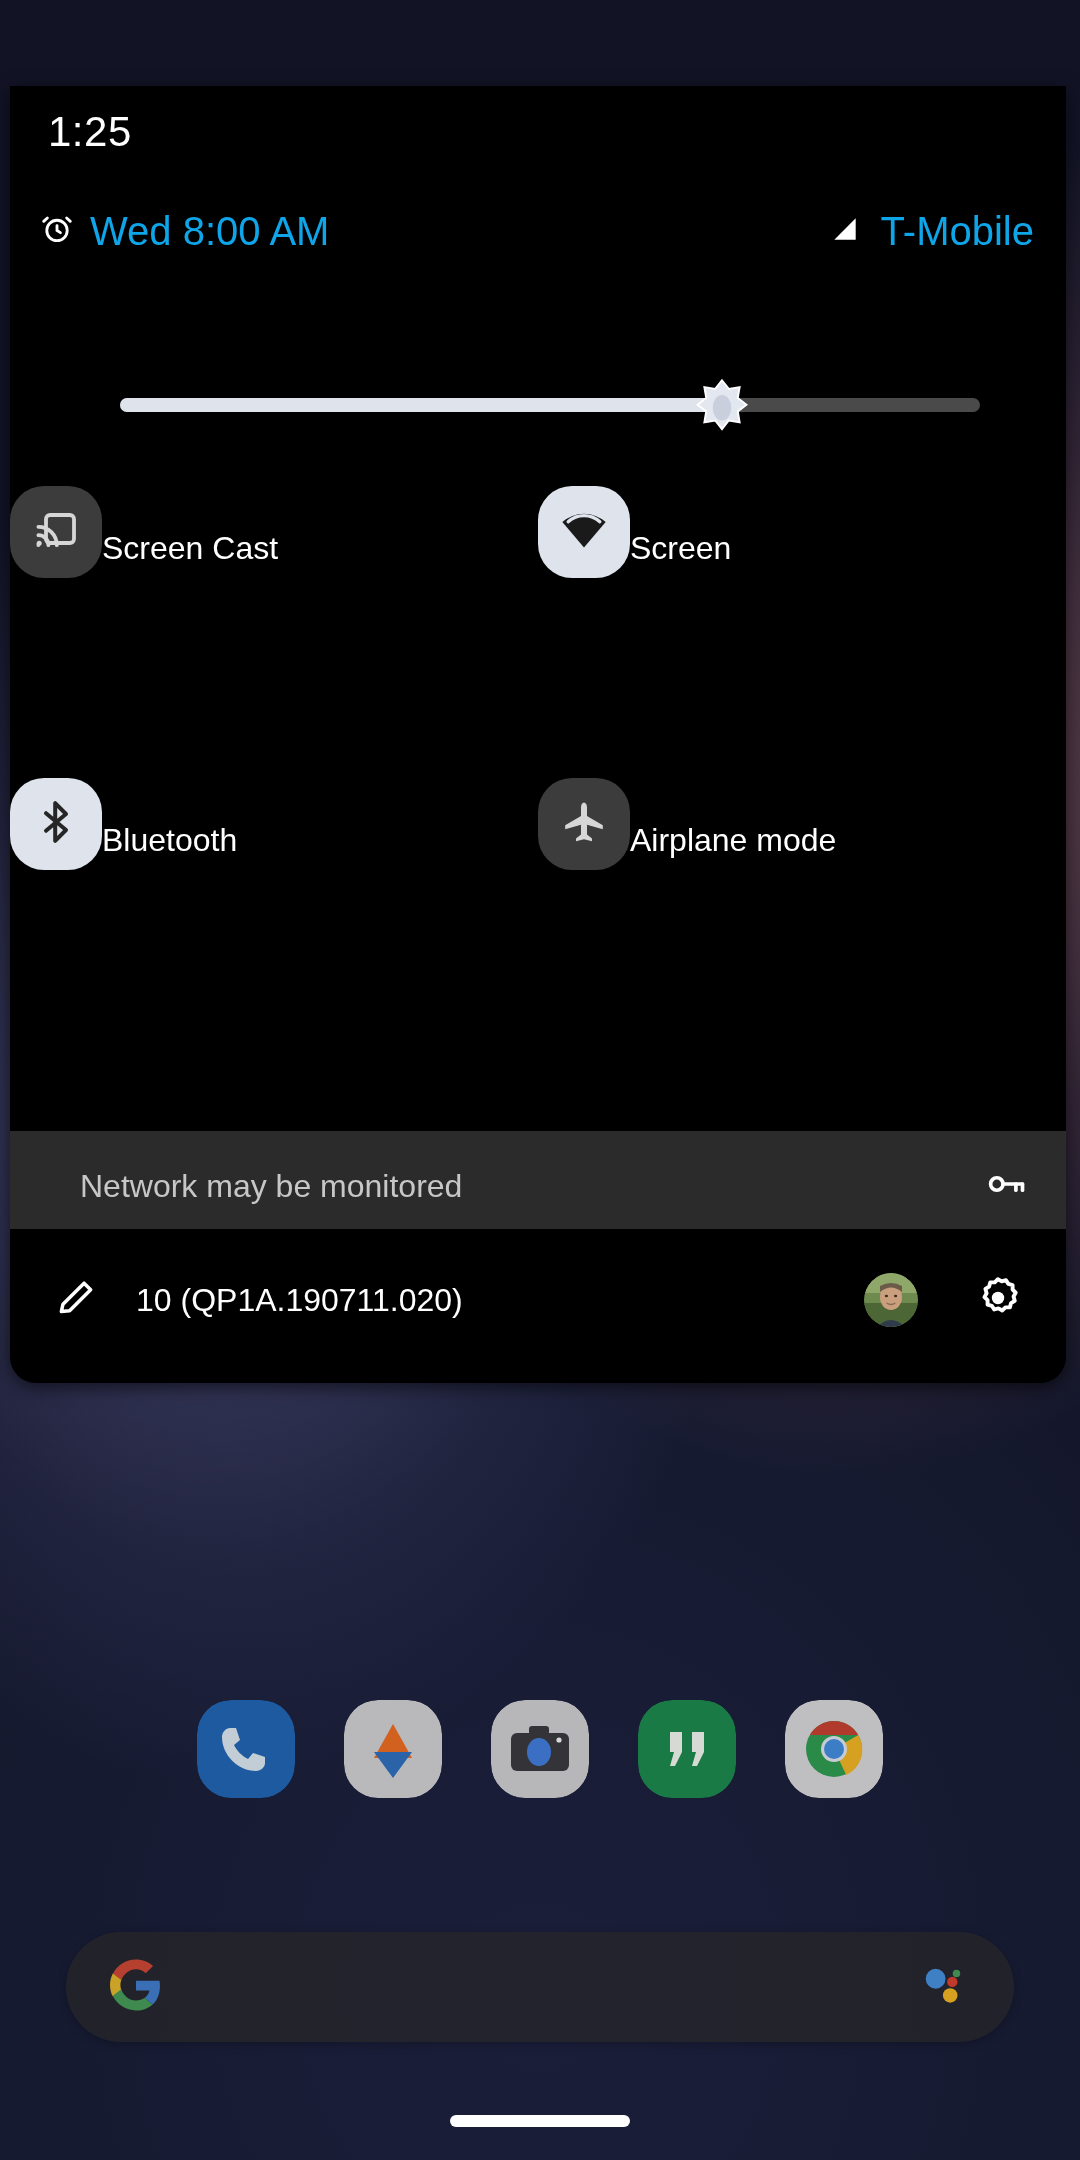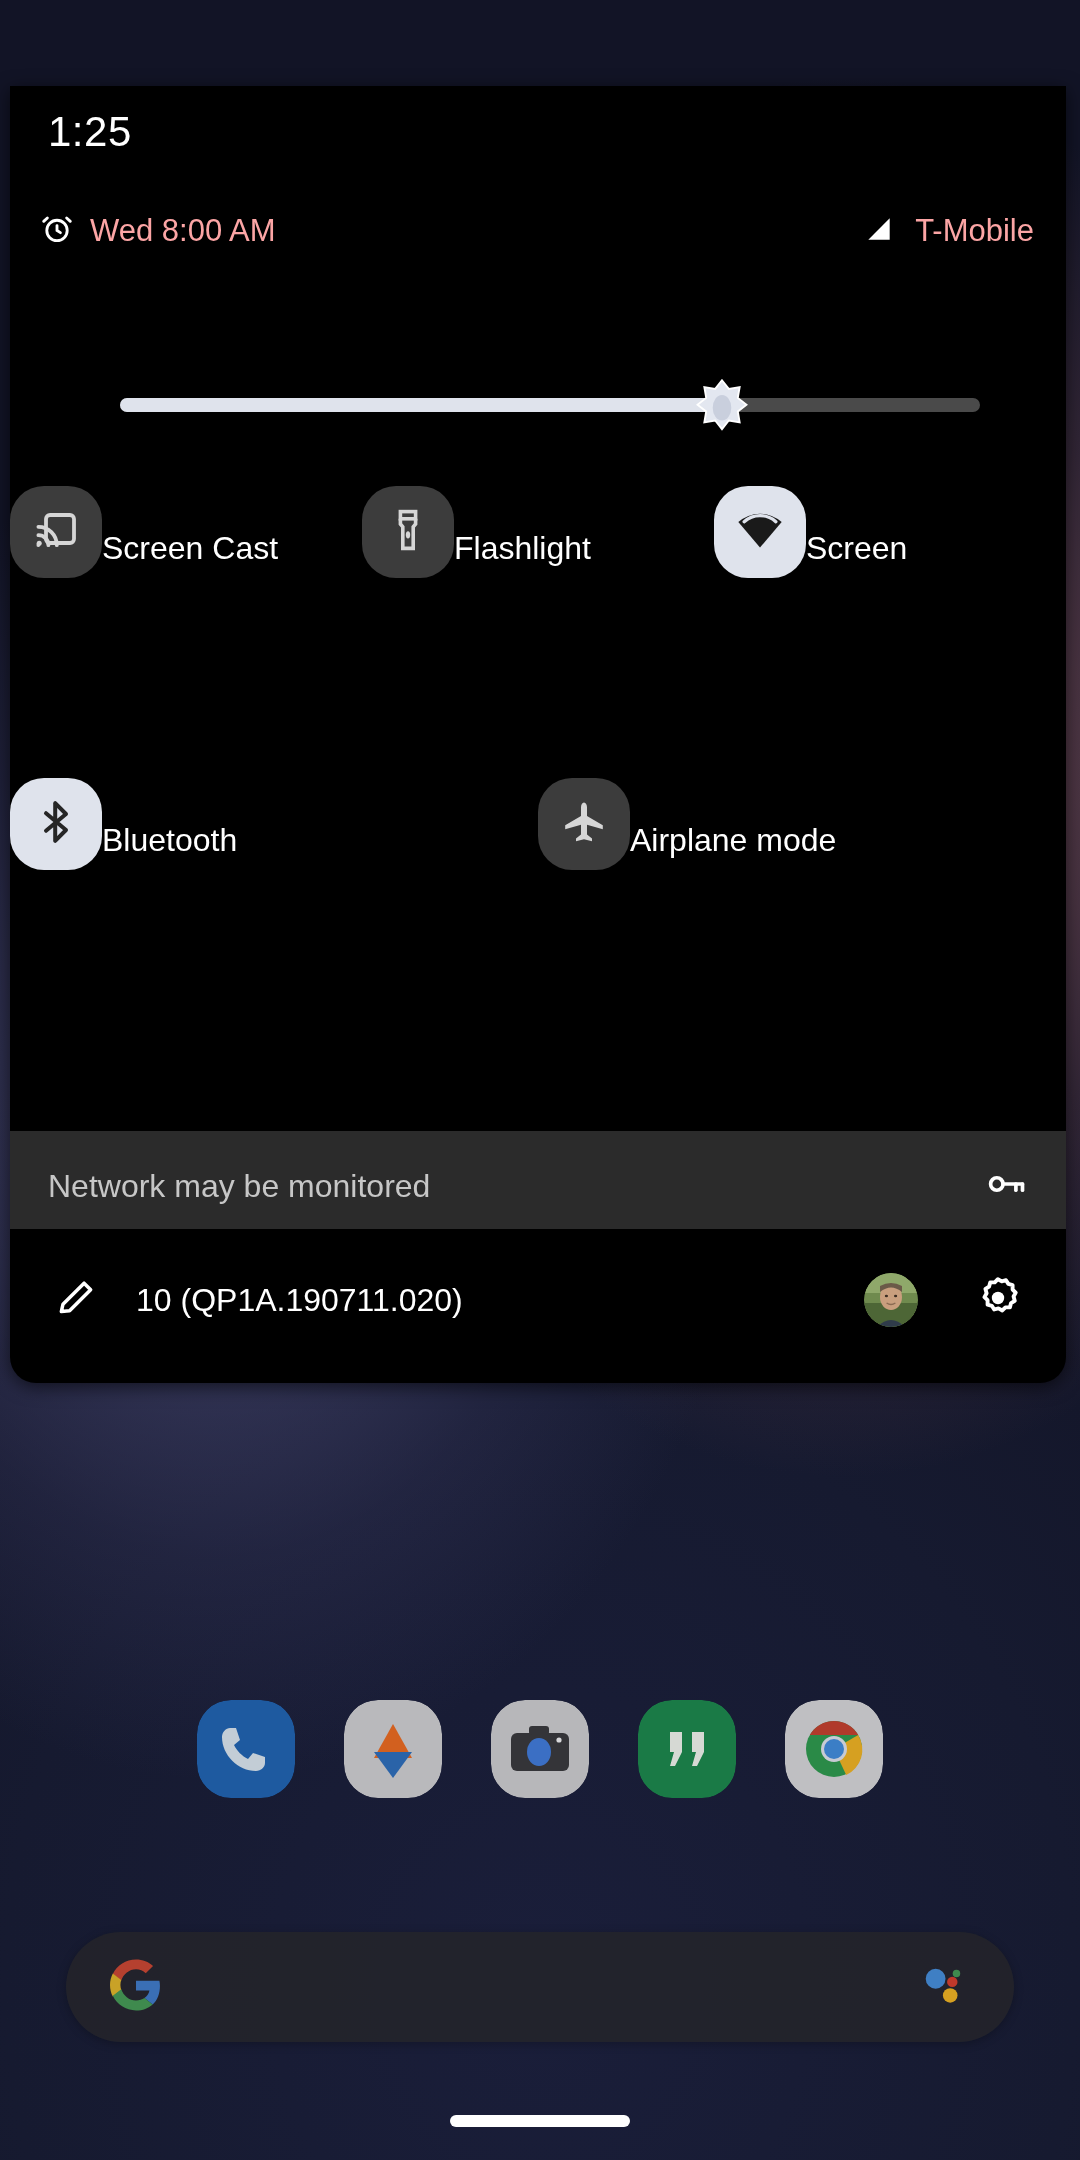--- a/index.html
+++ b/index.html
@@ -34,21 +34,21 @@
     position:absolute; left:0; top:110px; width:100%; height:70px;
   }
   .hdr-left {
     position:absolute; left:30px; top:0;
     display:flex; align-items:center; gap:16px; height:70px;
   }
   .hdr-right {
     position:absolute; right:32px; top:0;
     display:flex; align-items:center; gap:20px; height:70px;
   }
-  .hdr-text { color:#fca5a5; font-size:31px; }
+  .hdr-text { color:#0ea5e9; font-size:40px; }
 
   
   .brightness {
     position:absolute; left:110px; top:312px; width:860px; height:14px;
   }
   .br-track {
     position:absolute; left:0; top:0; width:100%; height:14px;
     background:#4a4a4a; border-radius:7px;
   }
   .br-fill {
@@ -71,21 +71,21 @@
   }
   .tile-icon.off { background:#3c3c3c; }
   .tile-icon.on  { background:#dfe3ec; }
   .tile-label {
     margin-top:32px; color:#fff; font-size:32px; white-space:nowrap;
   }
 
   
   .monitor-bar {
     position:absolute; left:0; bottom:142px; width:100%; height:110px;
-    background:#2b2b2b; display:flex; align-items:center;
+    background:#2b2b2b; display:flex; align-items:center;padding-left:32px;
   }
   .monitor-text { margin-left:38px; color:#c7c7c7; font-size:32px; flex:1; }
   .monitor-icon { margin-right:38px; }
 
   
   .qs-footer {
     position:absolute; left:0; bottom:12px; width:100%; height:142px;
     background:#000; display:flex; align-items:center;
     border-radius:0 0 26px 26px;
   }
@@ -173,32 +173,20 @@
               <path d="M3.2 19.4 a1.1 1.1 0 0 1 0 0.2" stroke-linecap="round"></path>
               <circle cx="3.6" cy="18.6" r="1.25" fill="#d6d6d6" stroke="none"></circle>
               <path d="M3.2 14.6 a5 5 0 0 1 5 5" stroke-linecap="round"></path>
               <path d="M3.2 10.4 a9.2 9.2 0 0 1 9.2 9.2" stroke-linecap="round"></path>
             </svg>
           </span>
         </div>
         <div class="tile-label">Screen Cast</div>
       </div>
 
-      <div class="tile">
-        <div class="tile-icon off">
-          <span>
-            <svg width="48" height="48" viewBox="0 0 24 24" fill="none" stroke="#d6d6d6" stroke-width="1.8">
-              <rect x="8.2" y="2.8" width="7.6" height="3.6"></rect>
-              <path d="M8.2 6.4 L8.2 9 L9.4 10.4 L9.4 21.2 L14.6 21.2 L14.6 10.4 L15.8 9 L15.8 6.4"></path>
-              <ellipse cx="12" cy="14.4" rx="1.1" ry="1.8" fill="#d6d6d6" stroke="none"></ellipse>
-            </svg>
-          </span>
-        </div>
-        <div class="tile-label">Flashlight</div>
-      </div>
 
       <div class="tile">
         <div class="tile-icon on">
           <span>
             <svg width="50" height="50" viewBox="0 0 24 24">
               <path d="M12 20.4 L1.6 8.2 a15.6 15.6 0 0 1 20.8 0 Z" fill="#1a1a1a"></path>
               <path d="M12 20.4 L1.6 8.2 a15.6 15.6 0 0 1 20.8 0 Z" fill="none" stroke="#dfe3ec" stroke-width="0"></path>
               <path d="M4.4 8.0 a11.4 11.4 0 0 1 15.2 0" fill="none" stroke="#dfe3ec" stroke-width="1.6" stroke-linecap="round"></path>
             </svg>
           </span>

